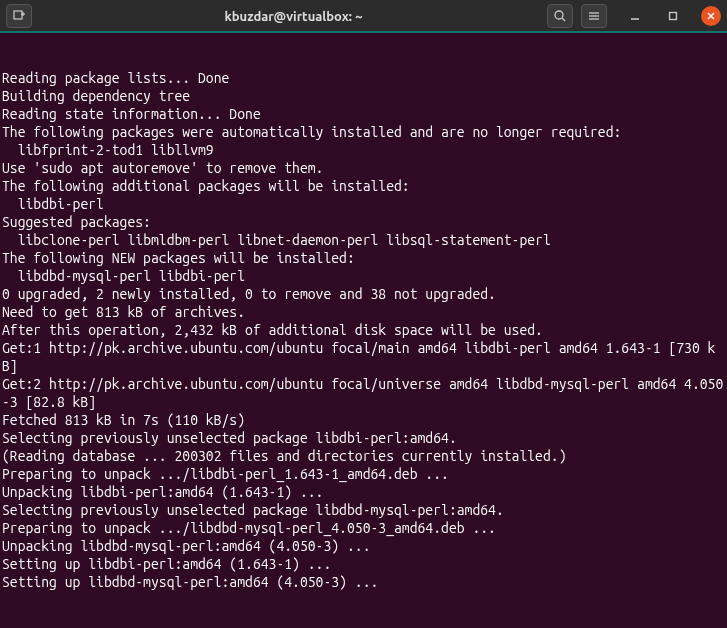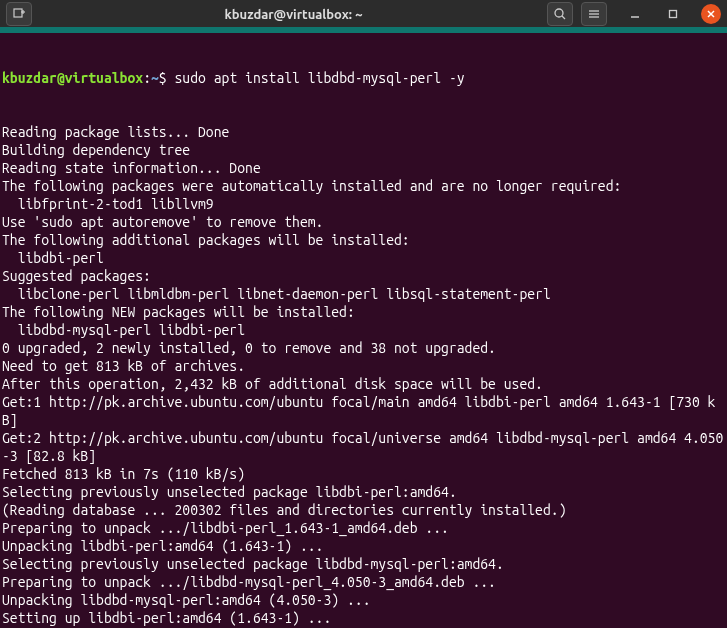--- a/index.html
+++ b/index.html
@@ -16,21 +16,21 @@
       width: 727px;
       height: 628px;
       overflow: hidden;
     }
     .titlebar {
       background: #2c2c2c;
       height: 33px;
       display: flex;
       align-items: center;
       padding: 0 6px;
-      border-bottom: 6px solid #0f766e;
+      border-bottom: 2px solid #0f766e;
     }
     .tab-btn {
       width: 26px;
       height: 24px;
       border: 1px solid #555;
       border-radius: 4px;
       background: #3a3a3a;
       display: flex;
       align-items: center;
       justify-content: center;
@@ -133,16 +133,15 @@
     <div class="close-btn">
       <svg width="10" height="10" viewBox="0 0 10 10">
           <line x1="2" y1="2" x2="8" y2="8" stroke="#fff" stroke-width="1.5"></line>
           <line x1="8" y1="2" x2="2" y2="8" stroke="#fff" stroke-width="1.5"></line>
         </svg>
     </div>
   </div>
 </div>
 
 <div class="terminal">
-  <div class="line"><span class="user">kbuzdar@virtualbox</span><span class="output">:</span><span class="path">~</span><span class="dollar">$</span> <span class="cmd">sudo apt install libdbd-mysql-perl -y</span></div>
   <div id="output-container"><div class="line output">Reading package lists... Done</div><div class="line output">Building dependency tree</div><div class="line output">Reading state information... Done</div><div class="line output">The following packages were automatically installed and are no longer required:</div><div class="line output">  libfprint-2-tod1 libllvm9</div><div class="line output">Use 'sudo apt autoremove' to remove them.</div><div class="line output">The following additional packages will be installed:</div><div class="line output">  libdbi-perl</div><div class="line output">Suggested packages:</div><div class="line output">  libclone-perl libmldbm-perl libnet-daemon-perl libsql-statement-perl</div><div class="line output">The following NEW packages will be installed:</div><div class="line output">  libdbd-mysql-perl libdbi-perl</div><div class="line output">0 upgraded, 2 newly installed, 0 to remove and 38 not upgraded.</div><div class="line output">Need to get 813 kB of archives.</div><div class="line output">After this operation, 2,432 kB of additional disk space will be used.</div><div class="line output">Get:1 http://pk.archive.ubuntu.com/ubuntu focal/main amd64 libdbi-perl amd64 1.643-1 [730 kB]</div><div class="line output">Get:2 http://pk.archive.ubuntu.com/ubuntu focal/universe amd64 libdbd-mysql-perl amd64 4.050-3 [82.8 kB]</div><div class="line output">Fetched 813 kB in 7s (110 kB/s)</div><div class="line output">Selecting previously unselected package libdbi-perl:amd64.</div><div class="line output">(Reading database ... 200302 files and directories currently installed.)</div><div class="line output">Preparing to unpack .../libdbi-perl_1.643-1_amd64.deb ...</div><div class="line output">Unpacking libdbi-perl:amd64 (1.643-1) ...</div><div class="line output">Selecting previously unselected package libdbd-mysql-perl:amd64.</div><div class="line output">Preparing to unpack .../libdbd-mysql-perl_4.050-3_amd64.deb ...</div><div class="line output">Unpacking libdbd-mysql-perl:amd64 (4.050-3) ...</div><div class="line output">Setting up libdbi-perl:amd64 (1.643-1) ...</div><div class="line output">Setting up libdbd-mysql-perl:amd64 (4.050-3) ...</div></div>
   
 </div>
 
 </body></html>

